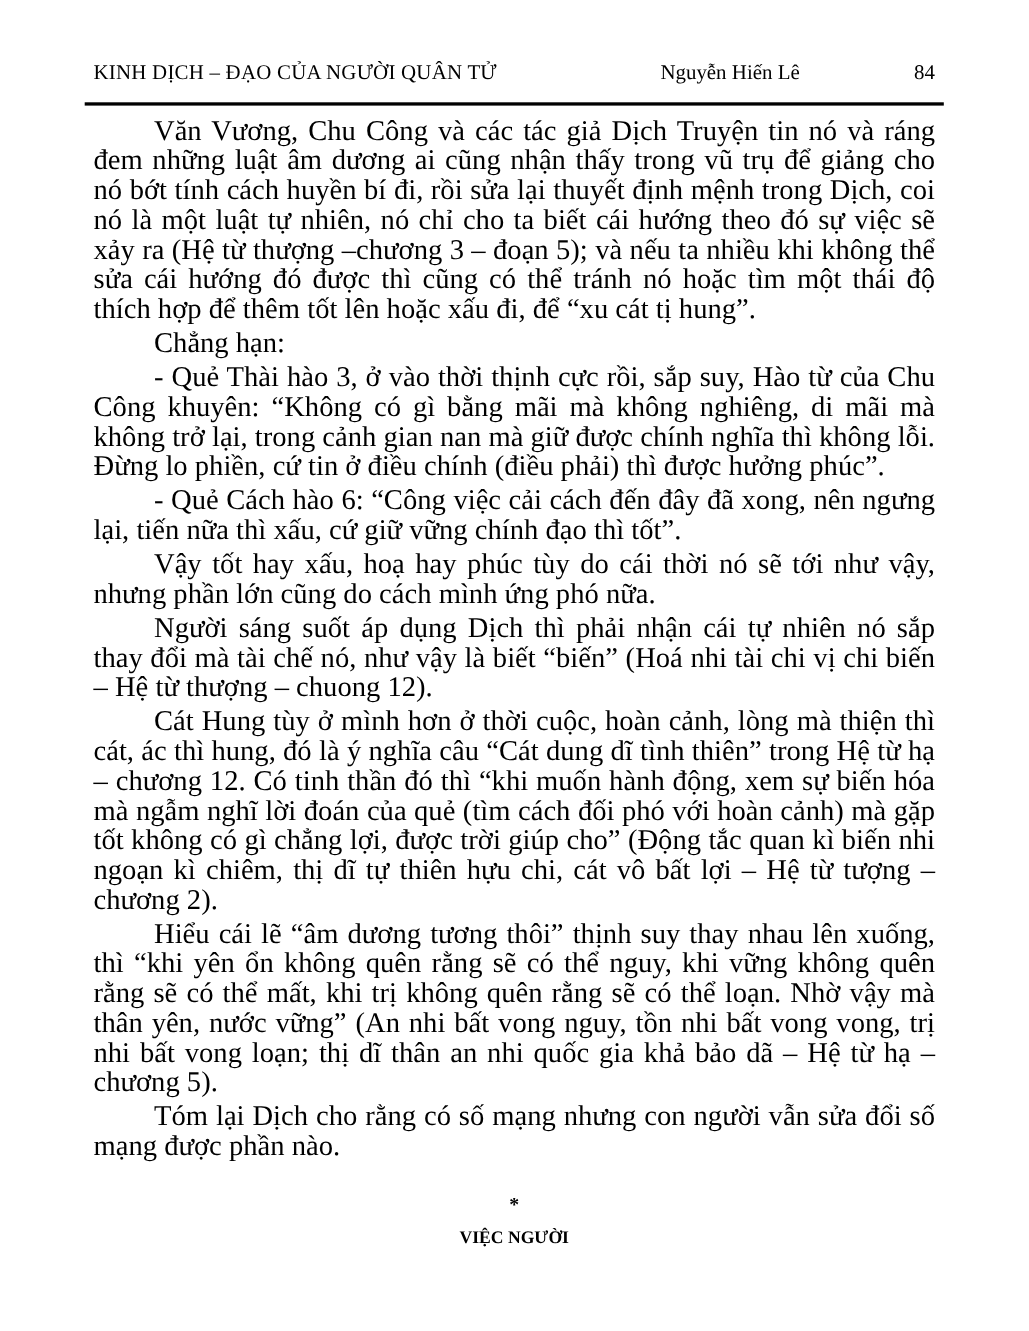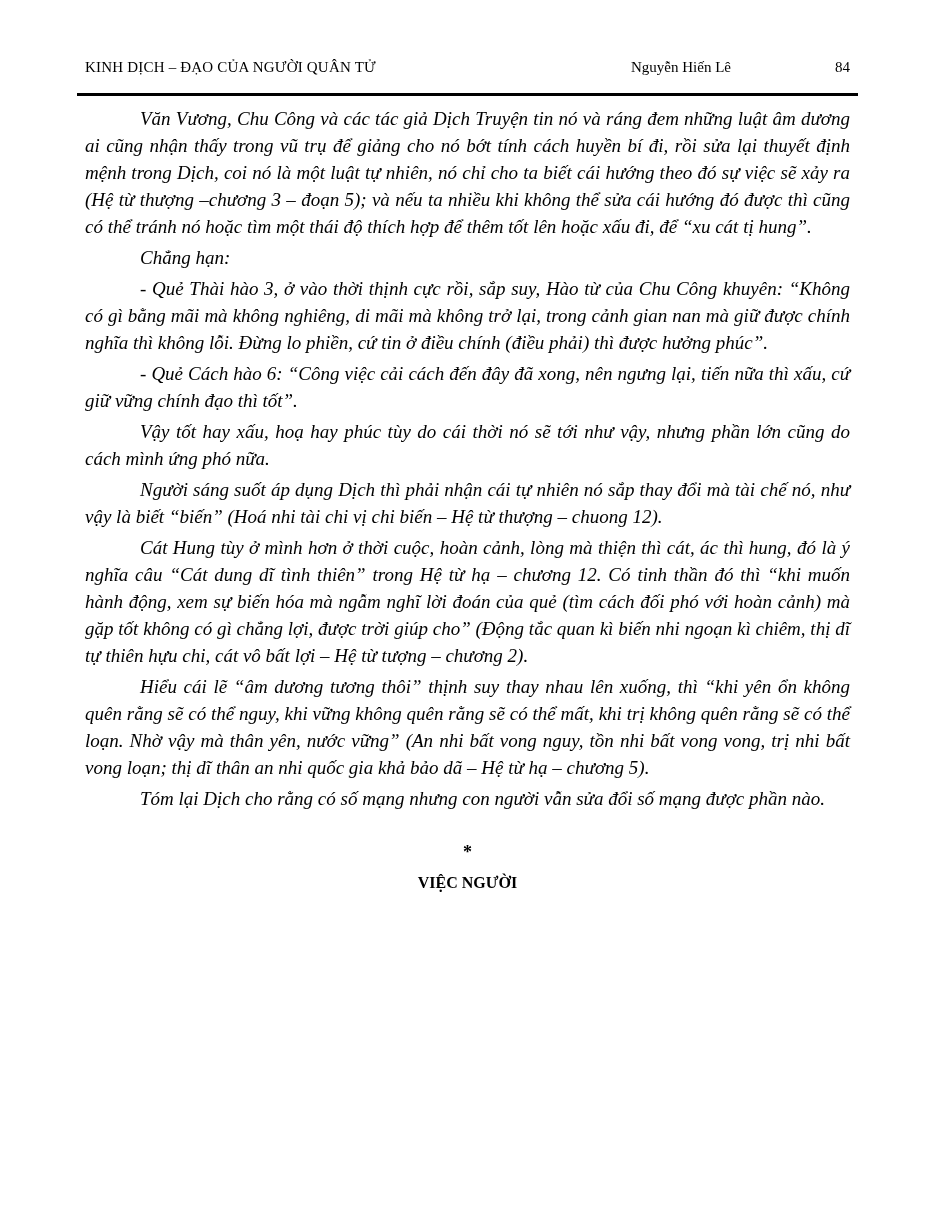--- a/index.html
+++ b/index.html
@@ -11,41 +11,40 @@
     margin: 0 auto;
     background: #ffffff;
     color: #000000;
     font-family: "Liberation Serif", "DejaVu Serif", serif;
     padding: 54px 85px 0 85px;
     overflow: hidden;
   }
   .header {
     display: flex;
     align-items: baseline;
-    font-size: 15px;
+    font-size: 19px;
     line-height: 26px;
     white-space: nowrap;
     justify-content: space-between;
   }
   .book-title { flex: 1 1 auto; letter-spacing: 0.2px; }
   .author { margin-right: 12px; }
   .page-number { margin-left: 92px; }
   .header-rule {
     height: 3px;
     background: #000000;
     margin: 13px -8px 0 -8px;
   }
   .body-text { margin-top: 9px; }
   .body-text p {
-    font-size: 19px;
+    font-size: 26px;
     line-height: 27px;
     text-align: justify;
     text-indent: 55px;
     margin-bottom: 4px;
-    font-style: italic;
   }
   .separator {
     text-align: center;
     font-size: 18px;
     font-weight: bold;
     margin-top: 30px;
     line-height: 20px;
   }
   .chapter-number {
     text-align: center;

